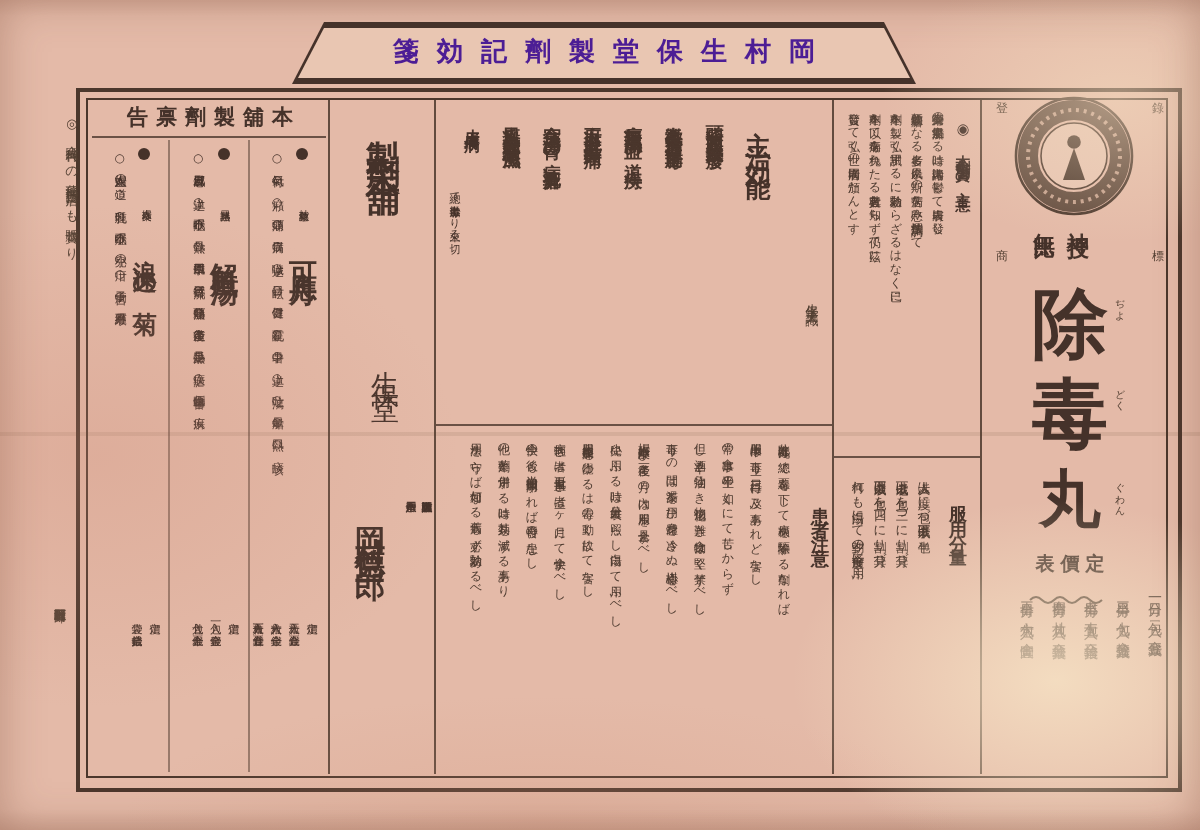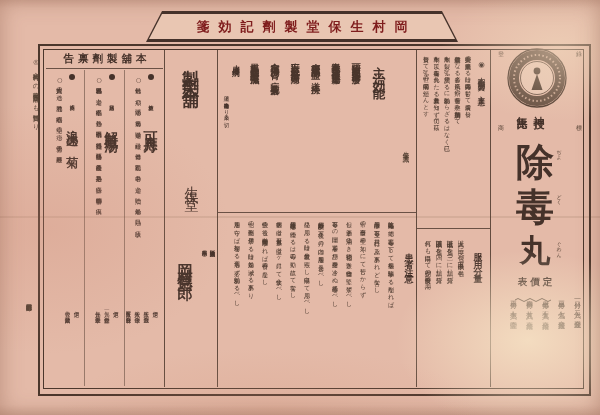--- a/index.html
+++ b/index.html
@@ -23,21 +23,21 @@
   .frame-outer{position:absolute;left:38px;top:44px;width:549px;height:348px;border:2px solid #4b372c;}
   .frame-inner{position:absolute;left:43px;top:49px;width:539px;height:338px;border:1px solid #4b372c;}
   .vrule{position:absolute;top:49px;height:338px;width:1px;background:rgba(75,55,44,.85);}
   .hrule{position:absolute;height:1px;background:rgba(75,55,44,.8);}
   
   .banner{position:absolute;left:146px;top:11px;width:312px;height:31px;background:#45322a;
           clip-path:polygon(16px 0,296px 0,100% 100%,0 100%);z-index:6;}
   .banner-in{position:absolute;left:3px;top:3px;right:3px;bottom:3px;background:#e9c6b2;
           clip-path:polygon(13px 0,calc(100% - 13px) 0,100% 100%,0 100%);}
   .banner-title{position:absolute;inset:0;text-align:center;line-height:25px;font-size:13px;
-          font-weight:bold;letter-spacing:9px;text-indent:9px;color:#7f1d1d;}
+          font-weight:bold;letter-spacing:9px;text-indent:9px;color:#4c1d95;}
   
   .margin-note{left:20px;top:58px;height:252px;width:20px;font-size:6.5px;line-height:9px;letter-spacing:1px;color:#534033;}
   .imprint{left:21px;top:300px;height:90px;width:12px;font-size:6px;line-height:8px;color:#534033;}
   
   .prod-header{left:47px;top:52px;width:116px;text-align:center;font-size:10.5px;font-weight:bold;letter-spacing:4px;text-indent:4px;}
   .prod-row{left:46px;top:70px;width:117px;height:316px;display:flex;flex-direction:row-reverse;}
   .product{flex:1 1 0;position:relative;overflow:hidden;}
   .product:not(:last-child){border-left:1px solid rgba(75,55,44,.5);}
   .p-head{position:absolute;right:2px;top:4px;writing-mode:vertical-rl;text-orientation:upright;text-align:left;}
   .badge-dot{display:inline-block;width:6px;height:6px;border-radius:50%;background:#45322a;margin:0 0 2px 0;}

